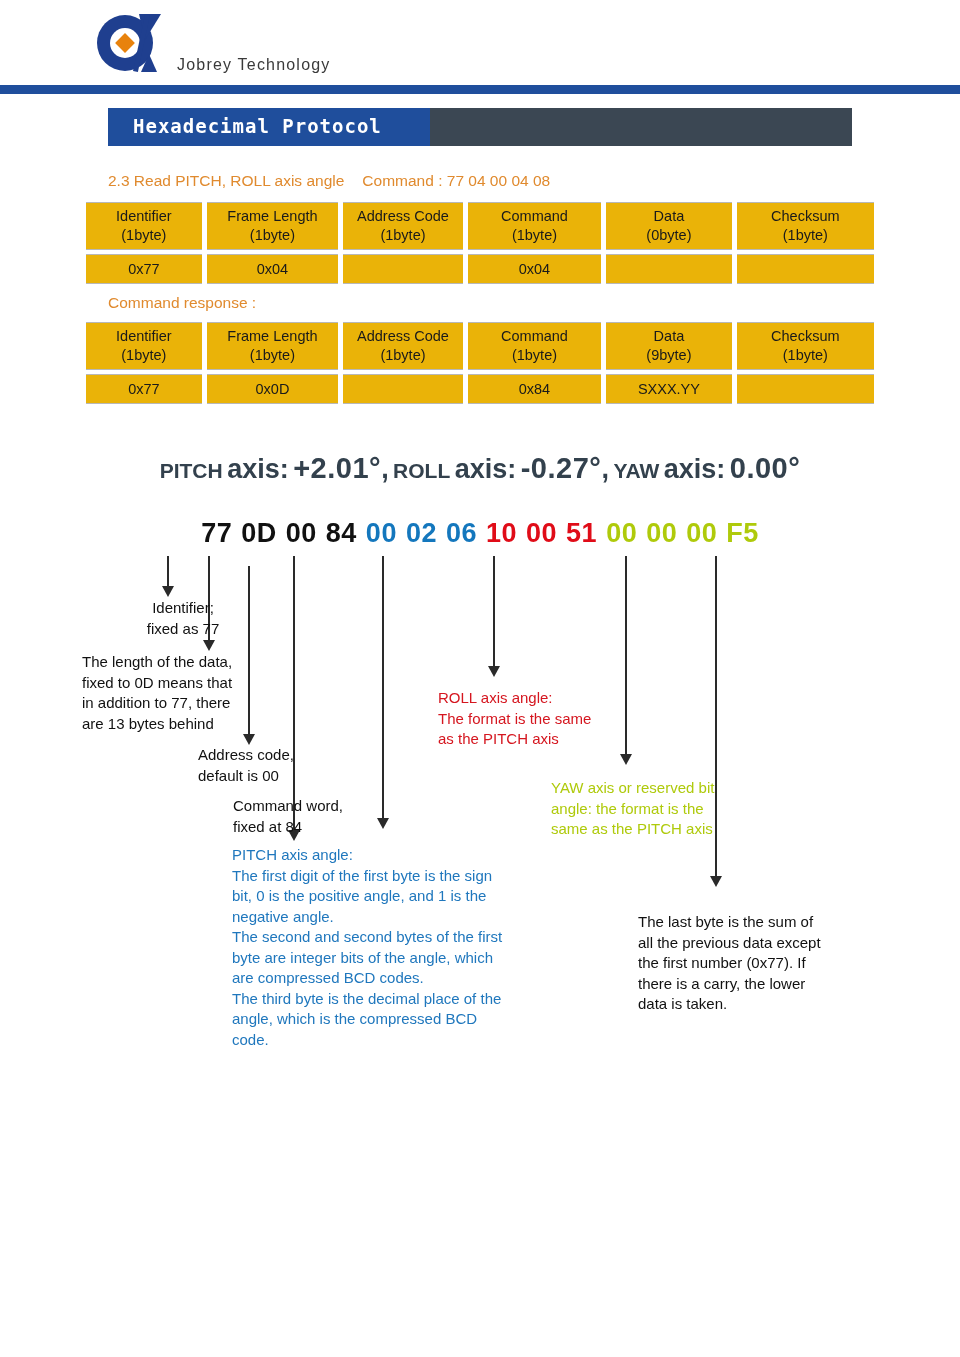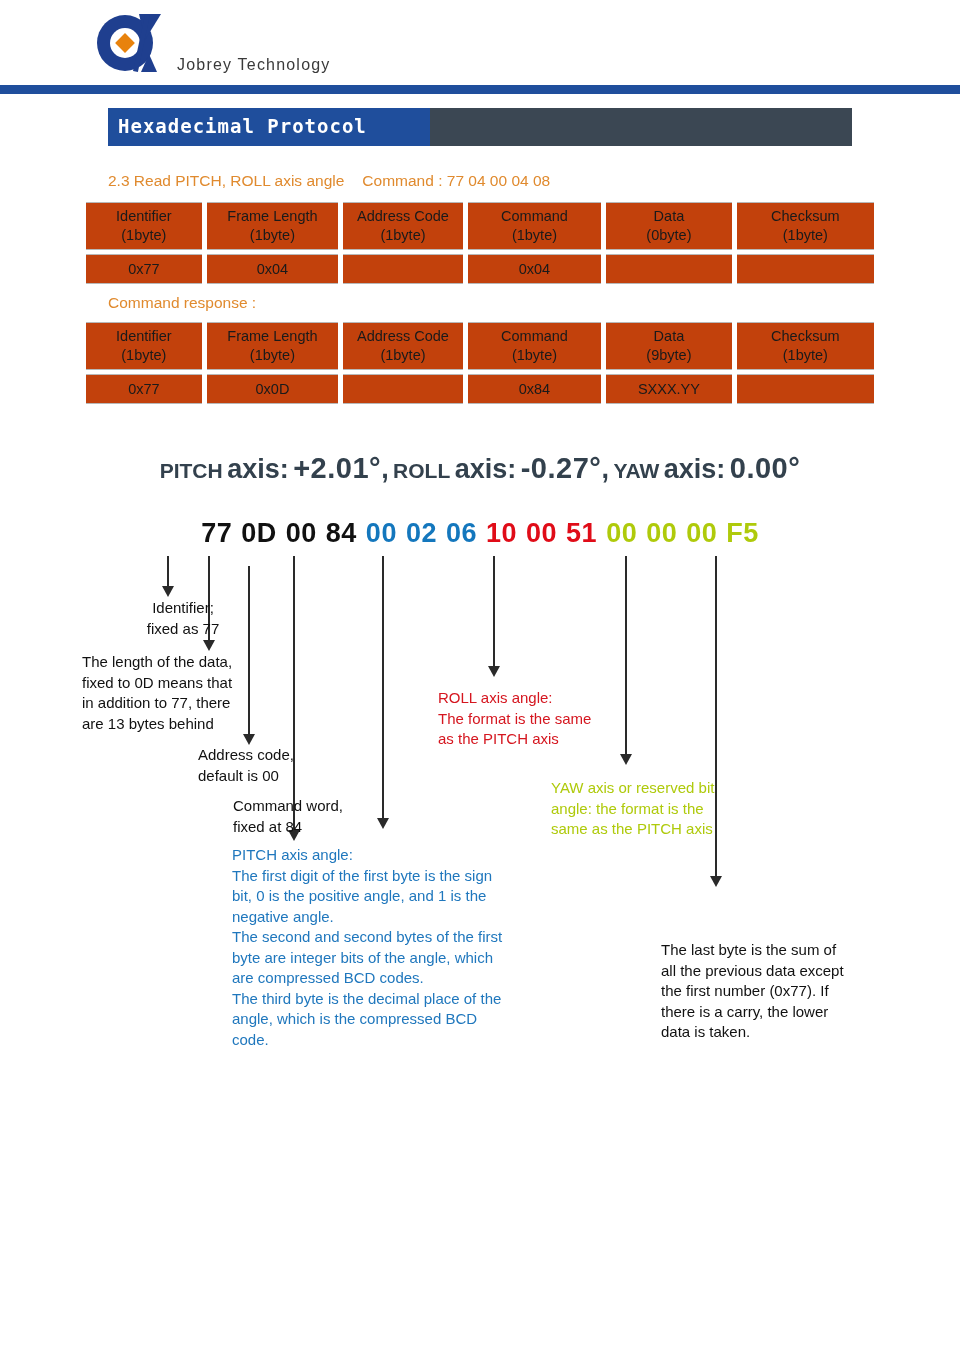--- a/index.html
+++ b/index.html
@@ -72,21 +72,21 @@
   #banner-blue {
     position: absolute;
     left: 0;
     top: 0;
     width: 322px;
     height: 38px;
     background: #1f4e9c;
   }
   #banner-label {
     position: absolute;
-    left: 10px;
+    left: 25px;
     top: 7px;
     font-family: "DejaVu Sans Mono", monospace;
     font-size: 19px;
     font-weight: bold;
     color: #ffffff;
     letter-spacing: 1px;
     white-space: nowrap;
   }
 
   
@@ -112,21 +112,21 @@
   #table-response { top: 322px; }
 
   .trow {
     display: flex;
     width: 100%;
   }
   .trow.header-row { height: 48px; }
   .trow.value-row  { height: 30px; margin-top: 4px; }
 
   .tcell {
-    background: #c2410c;
+    background: #eab308;
     border-top: 1px solid #b8b8b8;
     border-bottom: 1px solid #b8b8b8;
     box-sizing: border-box;
     display: flex;
     flex-direction: column;
     align-items: center;
     justify-content: center;
     font-size: 14.5px;
     color: #1a1a1a;
     text-align: center;
@@ -219,21 +219,21 @@
   .note.red    { color: #d5161f; }
   .note.green  { color: #afca0b; }
 
   #note-identifier { left: 108px; top: 598px;  width: 150px; text-align: center; }
   #note-length     { left: 82px;  top: 652px;  width: 220px; }
   #note-address    { left: 198px; top: 745px;  width: 180px; }
   #note-command    { left: 233px; top: 796px;  width: 200px; }
   #note-pitch      { left: 232px; top: 845px;  width: 272px; }
   #note-roll       { left: 438px; top: 688px;  width: 170px; }
   #note-yaw        { left: 551px; top: 778px;  width: 172px; }
-  #note-checksum   { left: 638px; top: 940px;  width: 190px; margin-left: 23px; }
+  #note-checksum   { left: 638px; top: 912px;  width: 190px; }
 </style>
 </head>
 <body>
 
 <div id="logo-area">
   <svg id="logo-mark" viewBox="0 0 72 66">
     <circle cx="30" cy="33" r="28" fill="#1f3f8f"></circle>
     <circle cx="30" cy="33" r="15" fill="#ffffff"></circle>
     <rect x="23" y="26" width="14" height="14" transform="rotate(45 30 33)" fill="#e8820c"></rect>
     <path d="M44 4 L66 4 L50 30 Z" fill="#1f3f8f"></path>

